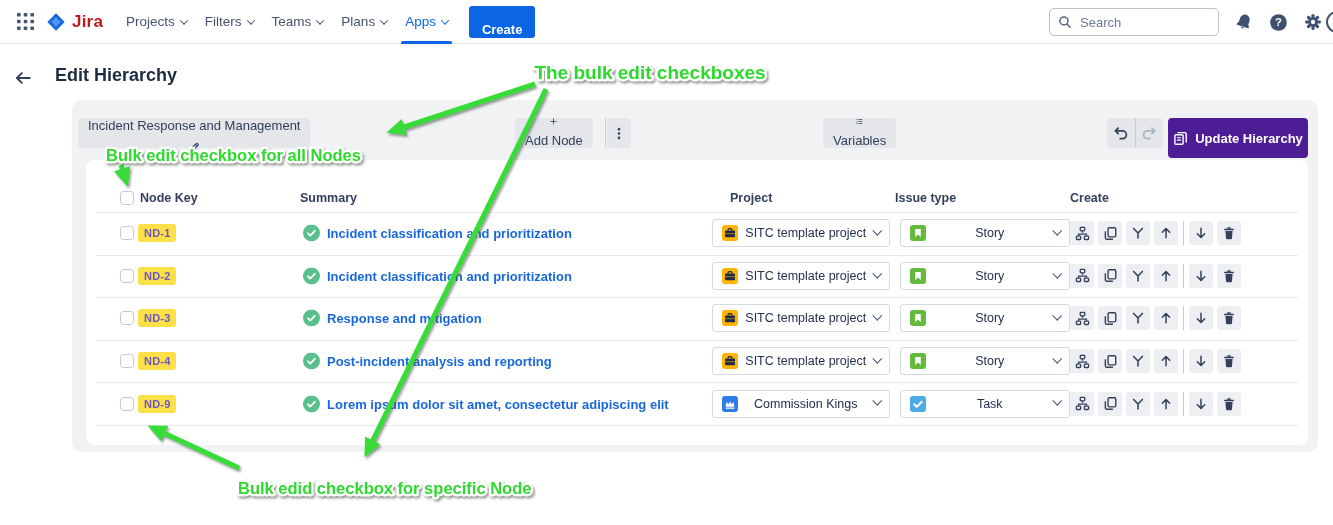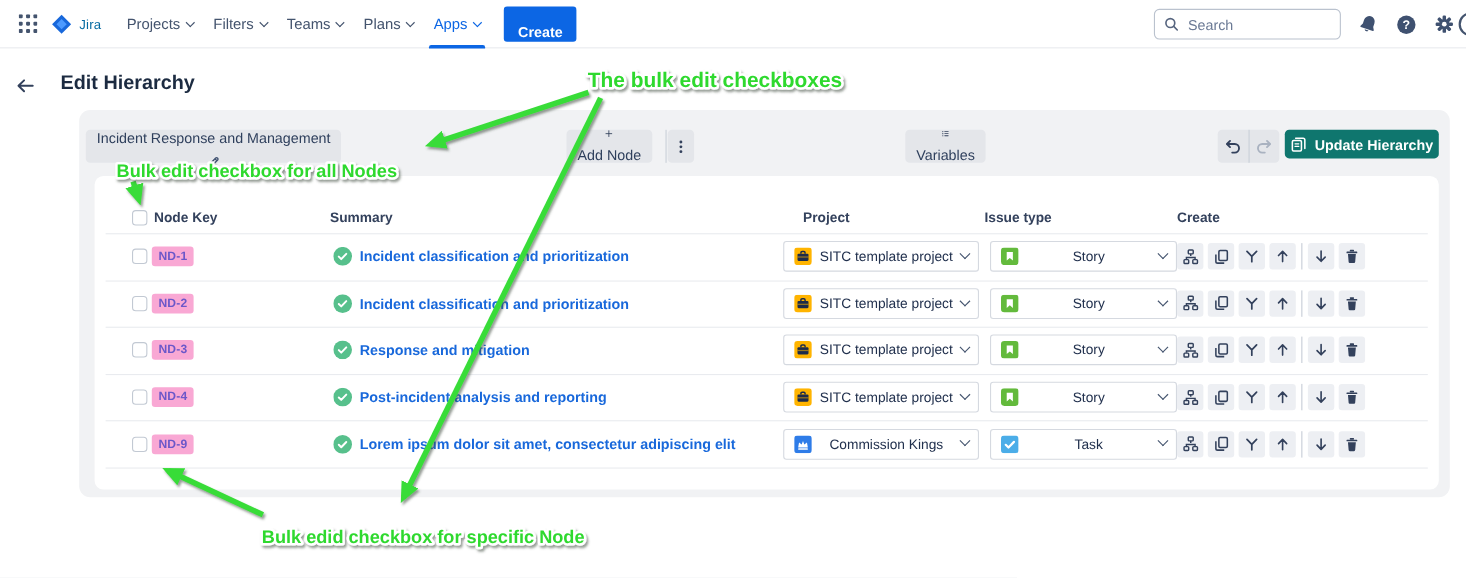--- a/index.html
+++ b/index.html
@@ -5,21 +5,21 @@
   * { margin:0; padding:0; box-sizing:border-box; }
   html,body { width:1333px; height:525px; }
   body { position:relative; font-family:"Liberation Sans",sans-serif; background:#fff; overflow:hidden; color:#2E3F5C; }
   svg { display:block; }
 
   
   .topnav { position:absolute; left:0; top:0; width:1333px; height:44px; background:#fff;
             border-bottom:1px solid #E8EAEE; display:flex; align-items:center; z-index:5; }
   .grid-btn { margin-left:12px; width:26px; height:44px; display:flex; align-items:center; justify-content:center; cursor:pointer; }
   .logo { display:flex; align-items:center; gap:6px; margin-left:8px; cursor:pointer; }
-  .logo-text { font-size:12px; font-weight:400; color:#0369a1; letter-spacing:.2px; }
+  .logo-text { font-size:17px; font-weight:700; color:#b91c1c; letter-spacing:.2px; }
   .nav-menu { display:flex; align-items:center; margin-left:14px; height:44px; }
   .nav-item { display:flex; align-items:center; gap:6px; padding:0 9px; height:44px; position:relative;
               font-size:13.5px; font-weight:500; color:#44546E; cursor:pointer; white-space:nowrap; }
   .nav-item .caret-sm { width:6px; height:6px; border-right:1.7px solid currentColor; border-bottom:1.7px solid currentColor;
                         transform:rotate(45deg) translate(-1px,-1px); }
   .nav-item.active { color:#0C66E4;justify-content:space-between; }
   .nav-item.active::after { content:""; position:absolute; left:5px; right:5px; bottom:0; height:3px; background:#0C66E4; border-radius:2px 2px 0 0; }
   .create-btn { margin-left:12px; height:27px; padding:16px 13px; background:#0C66E4; color:#fff; border:none; border-radius:3px;
                 font-size:13px; font-weight:700; font-family:inherit; cursor:pointer; }
   .nav-right { position:absolute; right:11px; top:0; height:44px; display:flex; align-items:center; gap:16px; }
@@ -42,42 +42,42 @@
           gap:8px; padding:0 10px; font-size:13px; color:#2E3F5C; border:none; font-family:inherit; cursor:pointer; white-space:nowrap;flex-direction:column; }
   .chip-title { left:6px; }
   .chip-addnode { left:443px; font-weight:500; }
   .chip-more { left:535px; width:24px; justify-content:center; padding:0; }
   .tdiv { position:absolute; top:18px; height:30px; width:1px; background:#C9CFD8; }
   .chip-variables { left:751px; font-weight:500; }
   .undo-grp { position:absolute; left:1035px; top:18px; width:56px; height:30px; background:#E4E6EA; border-radius:4px;
               display:flex; align-items:center; }
   .undo-half { flex:1; height:30px; display:flex; align-items:center; justify-content:center; cursor:pointer; background:none; border:none; }
   .undo-sep { width:1px; height:30px; background:#C9CFD8; }
-  .update-btn { position:absolute; left:1096px; top:18px; width:140px; height:26px; background:#0f766e; border:none; border-radius:4px;
+  .update-btn { position:absolute; left:1096px; top:18px; width:140px; height:40px; background:#4c1d95; border:none; border-radius:4px;
                 color:#fff; font-size:13px; font-weight:700; font-family:inherit; display:flex; align-items:center; gap:7px;
                 justify-content:center; cursor:pointer; }
 
   
   .panel { position:absolute; left:14px; top:60px; width:1222px; height:285px; background:#fff; border-radius:8px; overflow:hidden;text-align:center; }
   .thead { position:absolute; left:0; top:23px; height:30px; width:100%; }
   .hpos { position:absolute; top:50%; transform:translateY(-50%); font-size:12.5px; font-weight:700; color:#33415C; white-space:nowrap; }
   .rows { position:absolute; left:0; top:52px; width:100%; }
   .trow { position:relative; height:42.6px; }
   .trow::before { content:""; position:absolute; left:10px; right:10px; top:0; border-top:1px solid #E9EBEF; }
   .rows::after { content:""; display:block; margin:0 10px; border-top:1px solid #E9EBEF; }
   .rowpos { position:absolute; top:50%; transform:translateY(-50%); }
   .c-cb   { left:34px; }
   .c-key  { left:52px; }
   .c-circ { left:217px; }
   .c-sum  { left:241px; }
   .c-proj { left:626px; width:178px; }
   .c-issue{ left:814px; width:170px; }
   .c-act  { left:984px; display:flex; align-items:center; gap:4px; }
   .cb { display:inline-block; width:14px; height:14px; border:1.6px solid #C2C9D3; border-radius:3.5px; background:#fff; cursor:pointer; }
-  .key-chip { font-size:11px; font-weight:700; color:#6B57C9; background:#f9a8d4; padding:3px 6px; border-radius:3px; letter-spacing:.2px; }
+  .key-chip { font-size:11px; font-weight:700; color:#6B57C9; background:#fde047; padding:3px 6px; border-radius:3px; letter-spacing:.2px; }
   .c-sum { font-size:13px; font-weight:600; color:#1868DB; text-decoration:none; white-space:nowrap; cursor:pointer; }
   .sel { height:28px; background:#fff; border:1px solid #D5D9E0; border-radius:3px; display:flex; align-items:center;
          gap:7px; padding:0 9px; cursor:pointer; }
   .sel-label { flex:1; font-size:12.5px; color:#22314E; white-space:nowrap; overflow:hidden; }
   .caret { width:6.5px; height:6.5px; border-right:1.8px solid #44546E; border-bottom:1.8px solid #44546E;
            transform:rotate(45deg) translate(-2px,-2px); flex:none; }
   .p-ico, .i-ico { display:none; flex:none; }
   .trow[data-picon="briefcase"] .p-briefcase { display:block; }
   .trow[data-picon="crown"]     .p-crown     { display:block; }
   .trow[data-iicon="story"]     .i-story     { display:block; }

